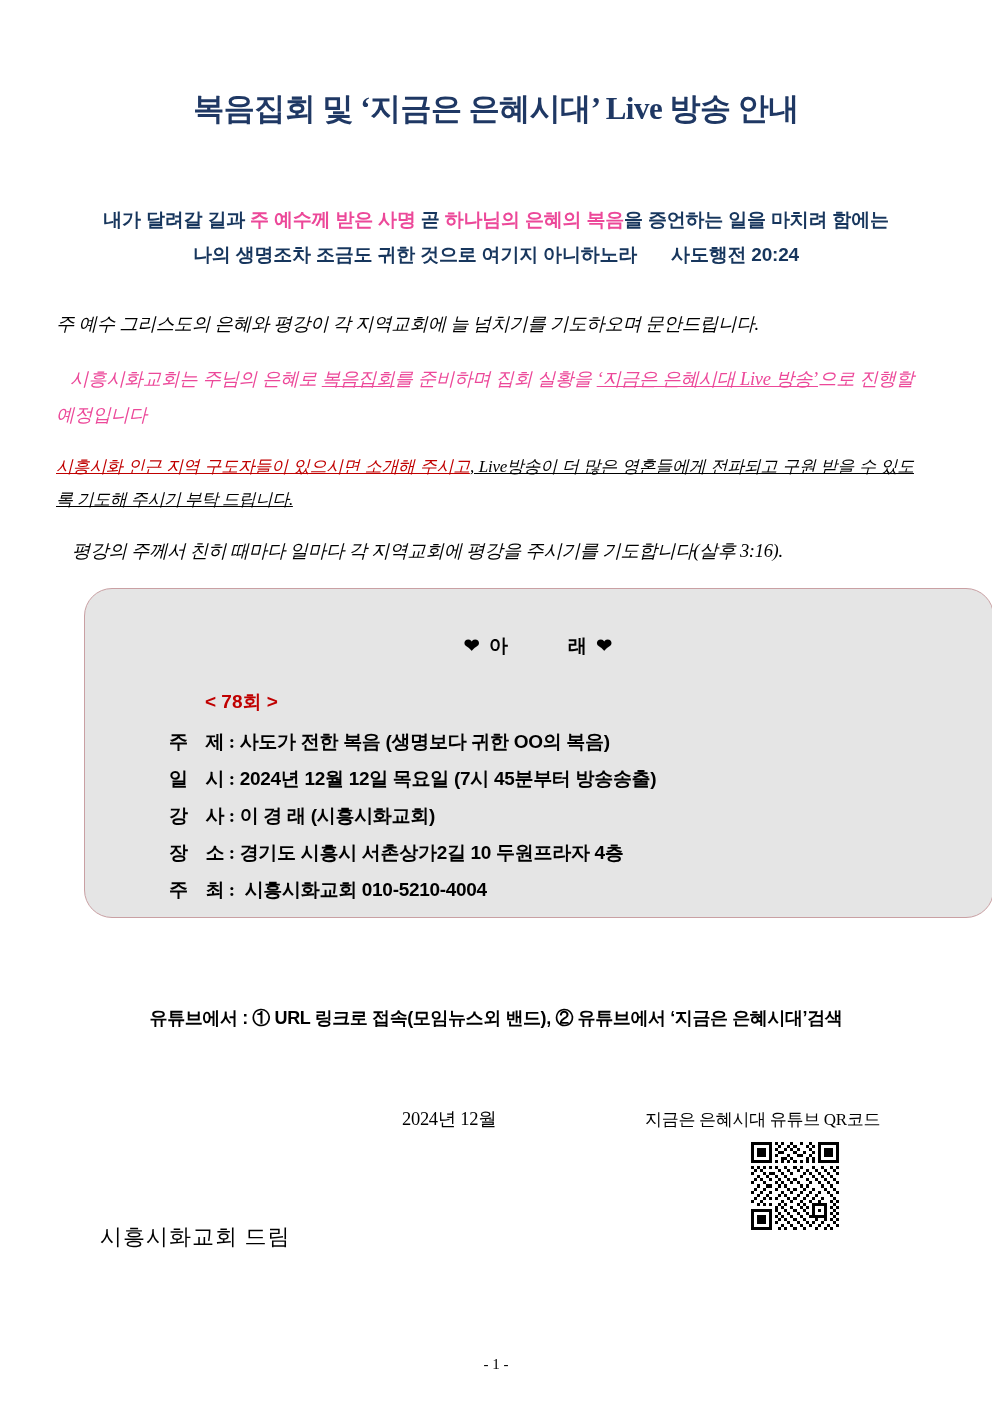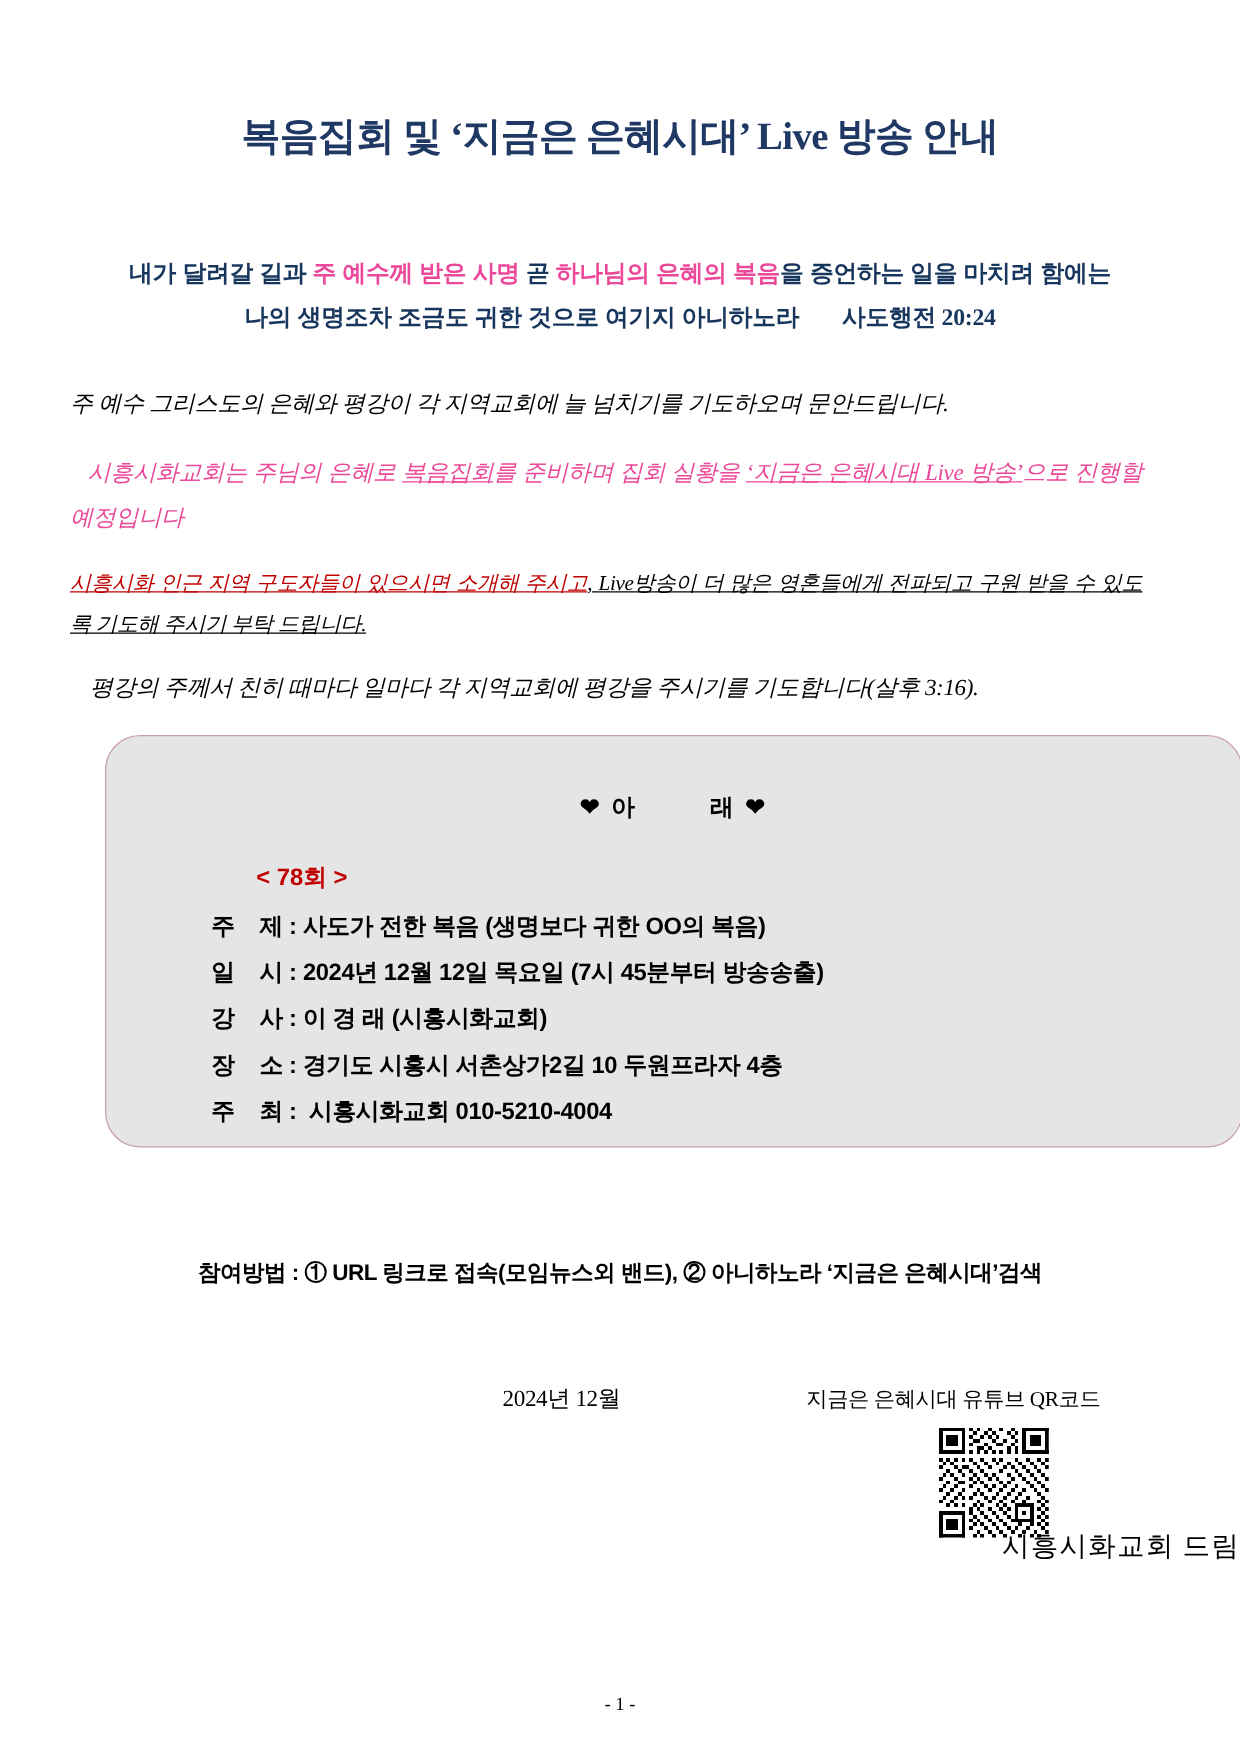--- a/index.html
+++ b/index.html
@@ -36,21 +36,21 @@
     margin: 72px 58px 0 58px;
     text-align: center;
     font-family: "Liberation Sans", sans-serif;
     font-weight: bold;
     font-size: 19px;
     line-height: 1.85;
     letter-spacing: -0.2px;
     color: #17365d;
   }
   .verse .red { color: #ec4899; }
-  .verse .ref { margin-left: 34px; font-family: Liberation Serif, serif; }
+  .verse .ref { margin-left: 34px; }
 
   
   .body-block {
     margin: 34px 78px 0 56px;
     font-size: 18.5px;
     line-height: 1.95;
     letter-spacing: -0.3px;
     font-style: italic;
   }
   .p1 { text-indent: 0; }
@@ -104,21 +104,21 @@
   }
   .fields {
     margin: 8px 0 0 84px;
     font-family: "Liberation Sans", sans-serif;
     font-weight: bold;
     font-size: 19px;
     line-height: 1.95;
     letter-spacing: -0.3px;
   }
   .fields .row { white-space: pre; }
-  .fields .lbl { display: inline-block; }
+  .fields .lbl { display: inline-block; font-family: Liberation Serif, serif; }
 
   
   .join-line {
     position: absolute;
     left: 0;
     top: 1006px;
     width: 992px;
     text-align: center;
     font-family: "Liberation Sans", sans-serif;
     font-weight: bold;
@@ -149,21 +149,21 @@
     height: 88px;
     background: #ffffff;
   }
   .qr-wrap svg { display: block; }
 
   .signature {
     position: absolute;
     left: 0;
     top: 1222px;
     width: 992px;
-    text-align: right;
+    text-align: left;
     font-size: 22px;
     letter-spacing: 1px;
   }
   .signature .inner { margin-left: 100px; }
 
   .page-number {
     position: absolute;
     left: 0;
     top: 1356px;
     width: 992px;
@@ -196,21 +196,21 @@
     <div class="round-no">&lt; 78회 &gt;</div>
     <div class="fields">
       <div class="row"><span class="lbl">주    제 :</span> <span>사도가 전한 복음 (생명보다 귀한 OO의 복음)</span></div>
       <div class="row"><span class="lbl">일    시 :</span> <span>2024년 12월 12일 목요일 (7시 45분부터 방송송출)</span></div>
       <div class="row"><span class="lbl">강    사 :</span> <span>이 경 래 (시흥시화교회)</span></div>
       <div class="row"><span class="lbl">장    소 :</span> <span>경기도 시흥시 서촌상가2길 10 두원프라자 4층</span></div>
       <div class="row"><span class="lbl">주    최 :</span> <span> 시흥시화교회 010-5210-4004</span></div>
     </div>
   </div>
 
-  <div class="join-line">참여방법 : ① URL 링크로 접속(모임뉴스외 밴드),  ② 아니하노라 ‘지금은 은혜시대’검색</div>
+  <div class="join-line">유튜브에서 : ① URL 링크로 접속(모임뉴스외 밴드),  ② 유튜브에서 ‘지금은 은혜시대’검색</div>
 
   <div class="date-line">2024년  12월</div>
   <div class="qr-caption">지금은 은혜시대 유튜브 QR코드</div>
 
   <div class="qr-wrap">
     <svg width="88" height="88" viewBox="0 0 29 29" shape-rendering="crispEdges">
       <rect width="29" height="29" fill="#ffffff"></rect>
       <g fill="#000000">
 
         <rect x="0" y="0" width="7" height="1"></rect>

